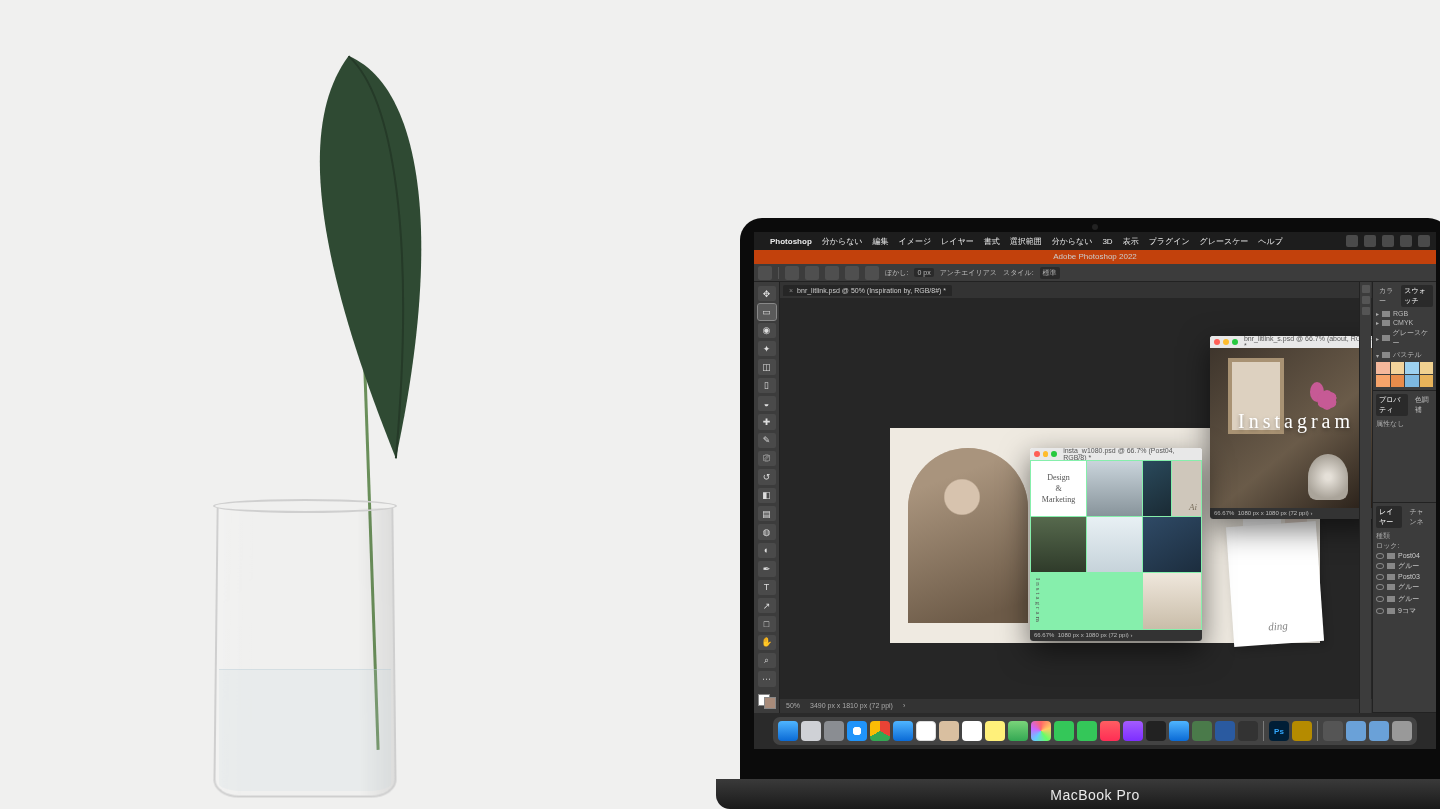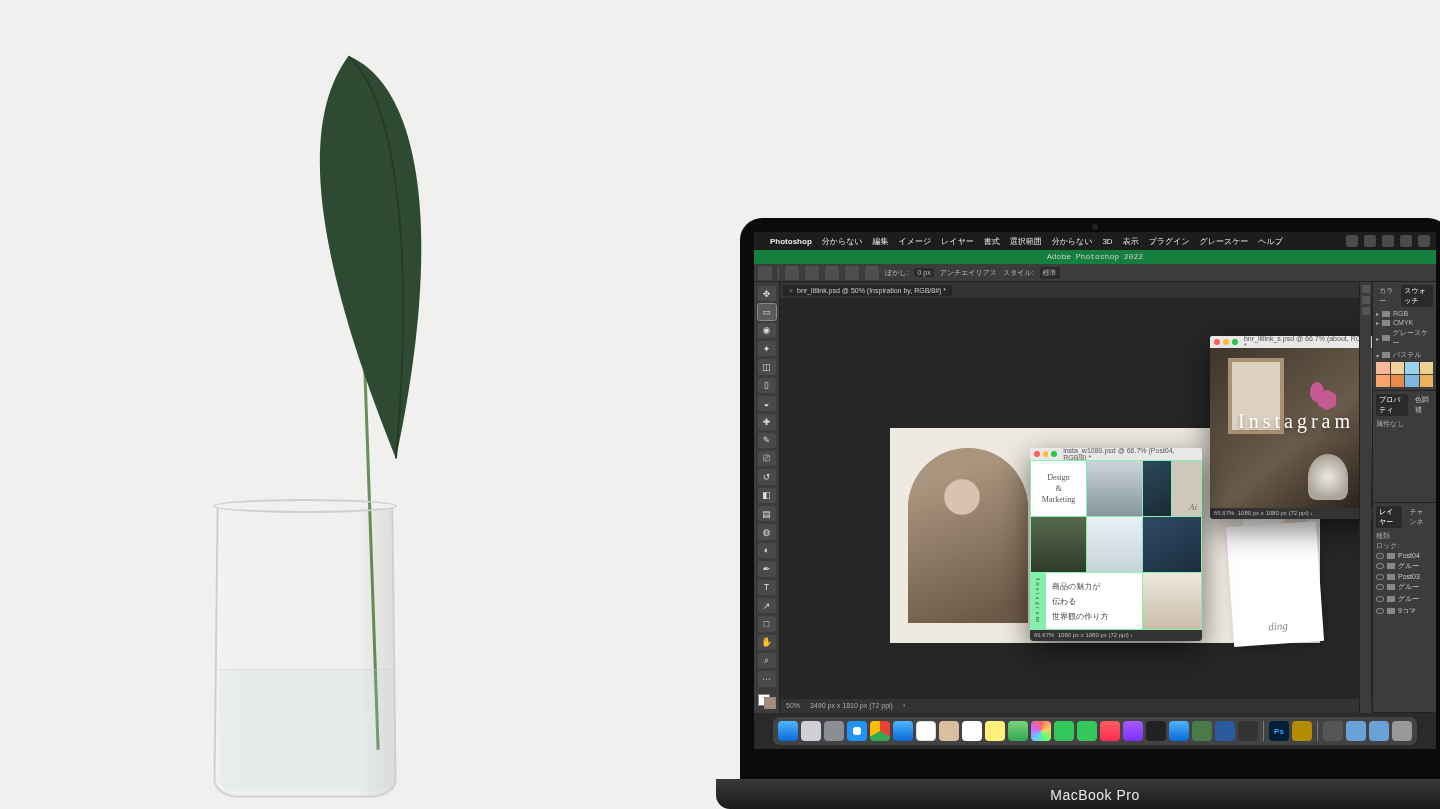--- a/index.html
+++ b/index.html
@@ -26,21 +26,21 @@
 
 .mac-menu { height:18px; background:#1d1d1d; display:flex; align-items:center; padding:0 6px; gap:10px; color:#eaeaea; font-size:8px; }
 .mac-menu span { white-space:nowrap; }
 .mac-menu .apple { font-size:10px; }
 .mac-menu .app-name { font-weight:600; }
 .mac-menu .spacer { flex:1; }
 .mac-menu .mac-right { display:flex; gap:6px; align-items:center;}
 .mac-menu .mac-right span { width:12px; height:12px; background:#4a4a4a; border-radius:2px; display:inline-block;}
 
 
-.ps-title { height:14px; background:#15803d; color:#ccc; font-size:8px; text-align:center; line-height:14px;font-family:Liberation Mono, monospace; }
+.ps-title { height:14px; background:#c2410c; color:#ccc; font-size:8px; text-align:center; line-height:14px; }
 
 
 .ps-options { height:18px; background:#3c3c3c; border-bottom:1px solid #222; display:flex; align-items:center; gap:6px; padding:0 4px; font-size:7px; color:#bbb;}
 .ps-options .ico { width:14px; height:14px; background:#4f4f4f; border-radius:2px;}
 .ps-options .sep { width:1px; height:12px; background:#555;}
 .ps-options .field { background:#2a2a2a; padding:1px 3px; border-radius:2px;}
 
 
 .ps-main { position:absolute; top:50px; bottom:36px; left:0; right:0; display:flex; }
 .ps-tools { width:26px; background:#3c3c3c; border-right:1px solid #222; display:flex; flex-direction:column; align-items:center; padding:4px 0; gap:3px;}
@@ -283,25 +283,20 @@
                   <span>&amp;</span>
                   <span>Marketing</span>
                 </div>
                 <div class="cell ph ph1" style="left:57px;top:1px;width:55px;height:55px;"></div>
                 <div class="cell ph ph2" style="left:113px;top:1px;width:28px;height:55px;"></div>
                 <div class="cell ph7" style="left:142px;top:1px;width:29px;height:55px;">Ai</div>
                 <div class="cell ph ph3" style="left:1px;top:57px;width:55px;height:55px;"></div>
                 <div class="cell ph ph4" style="left:57px;top:57px;width:55px;height:55px;"></div>
                 <div class="cell ph ph5" style="left:113px;top:57px;width:58px;height:55px;"></div>
                 <div class="cell c-side" style="left:1px;top:113px;width:14px;height:56px;">Instagram</div>
-                <div class="cell c-text" style="left:16px;top:113px;width:96px;height:56px;">
-                  <span>商品の魅力が</span>
-                    <span>伝わる</span>
-                    <span>世界観の作り方</span>
-                </div>
                 <div class="cell ph ph6" style="left:113px;top:113px;width:58px;height:56px;"></div>
               </div>
               <div class="fw-status">
                 <span>66.67%</span>&nbsp;&nbsp;<span>1080 px x 1080 px (72 ppi)</span>&nbsp;›
               </div>
             </div>
 
           </div>
           <div class="doc-status">
             <span>50%</span>

